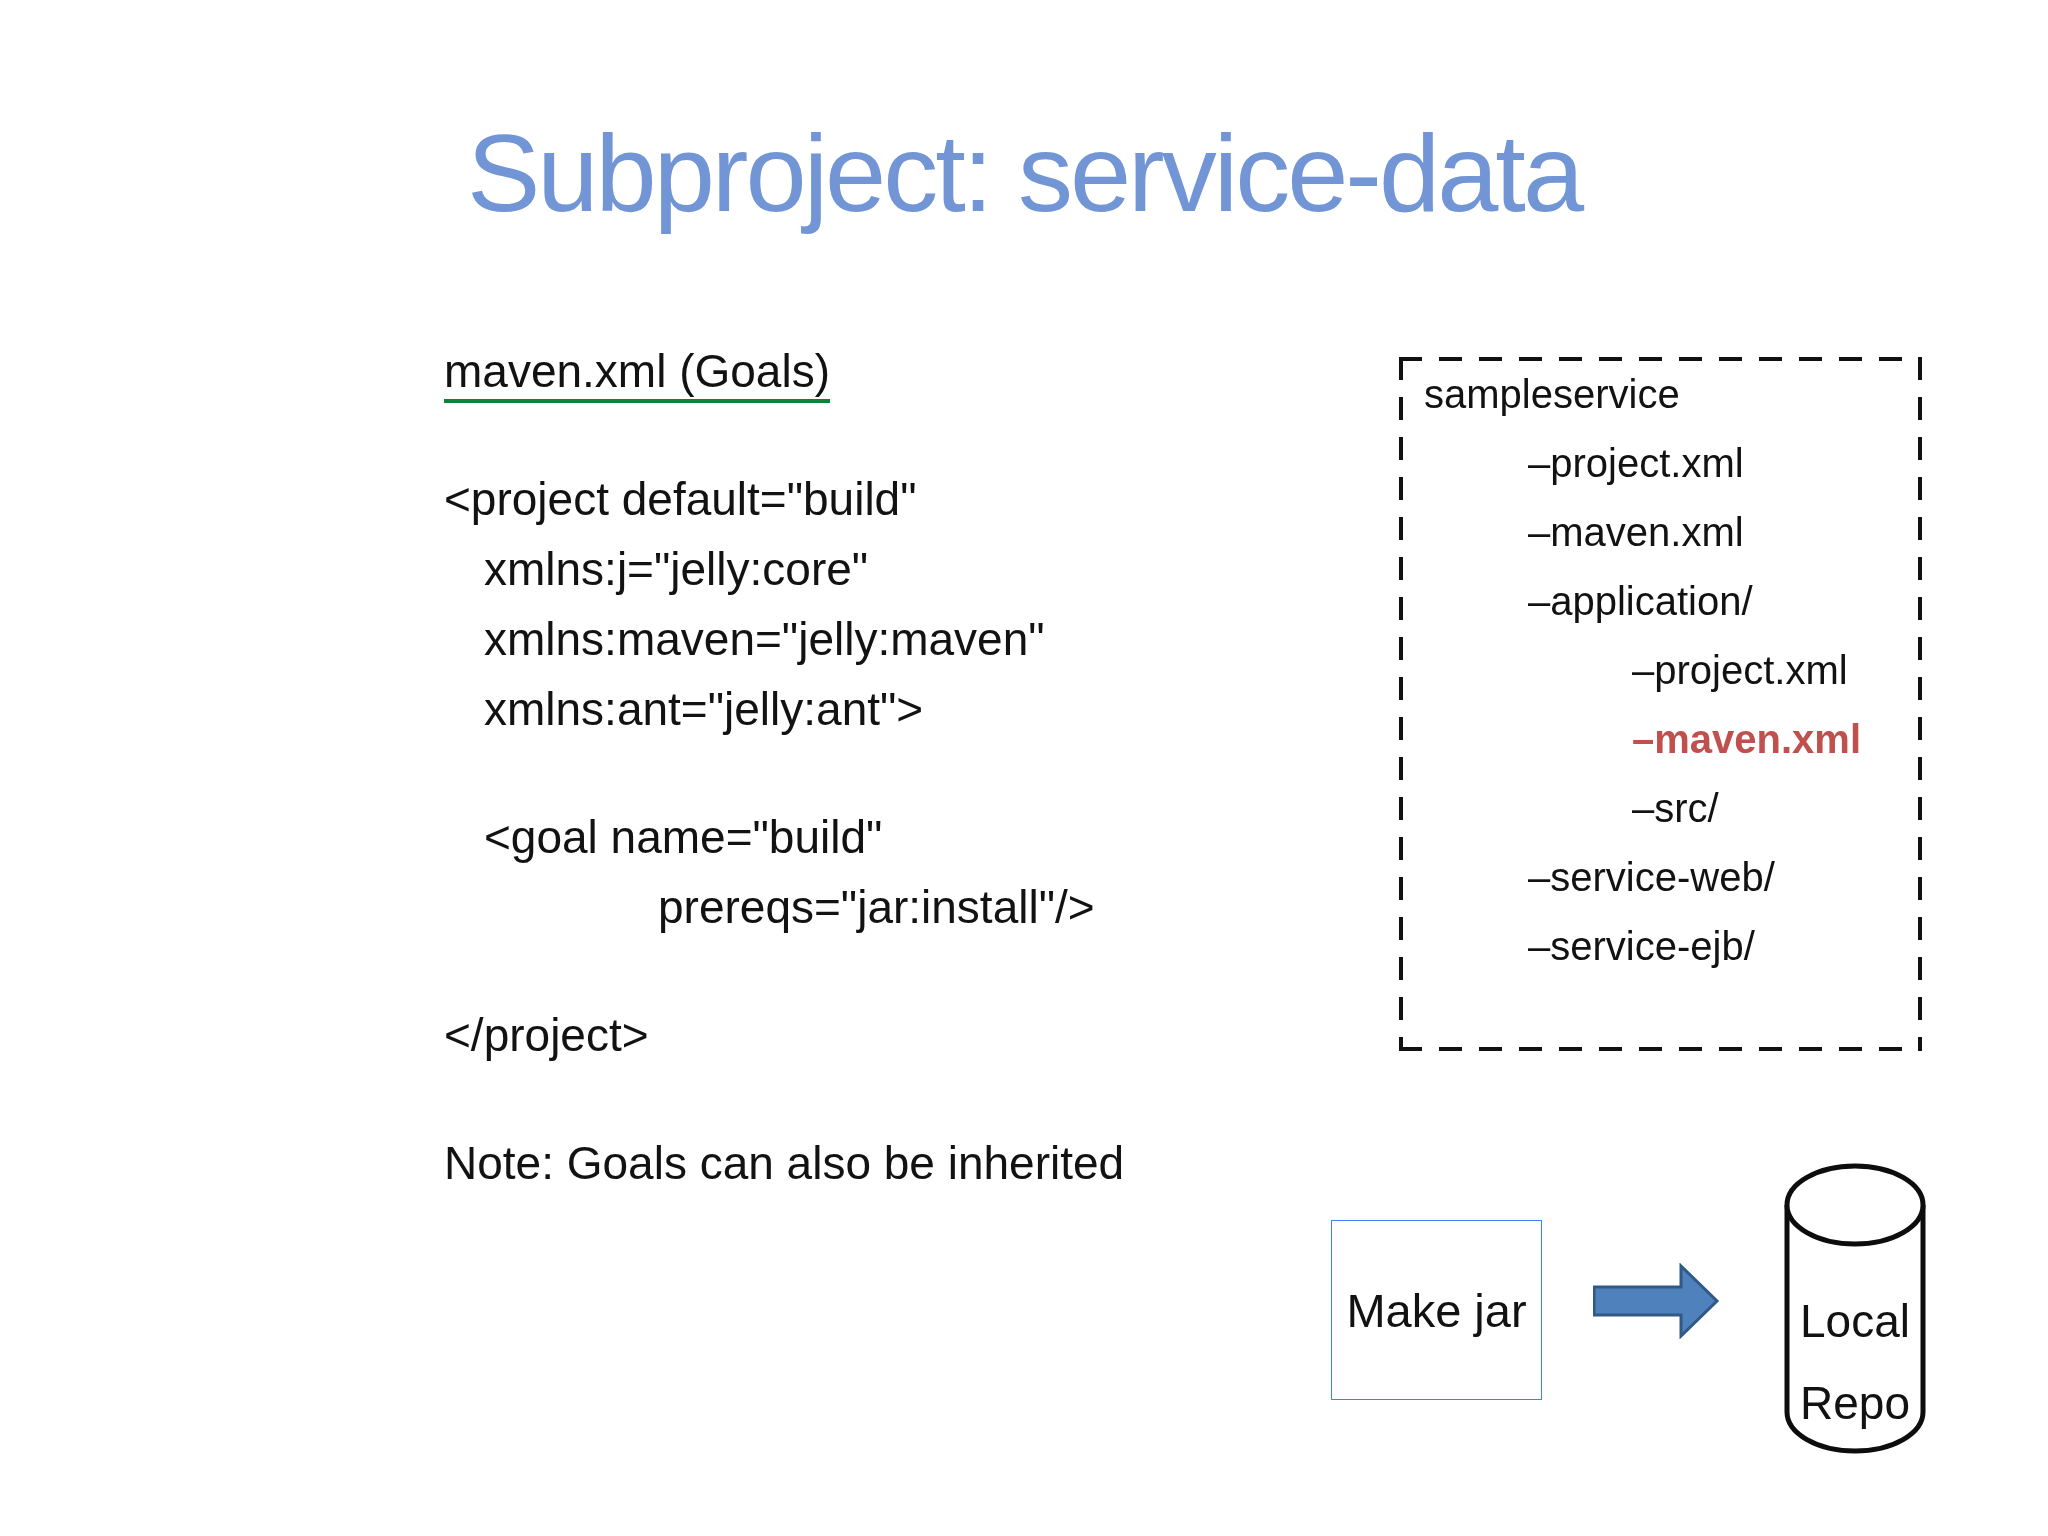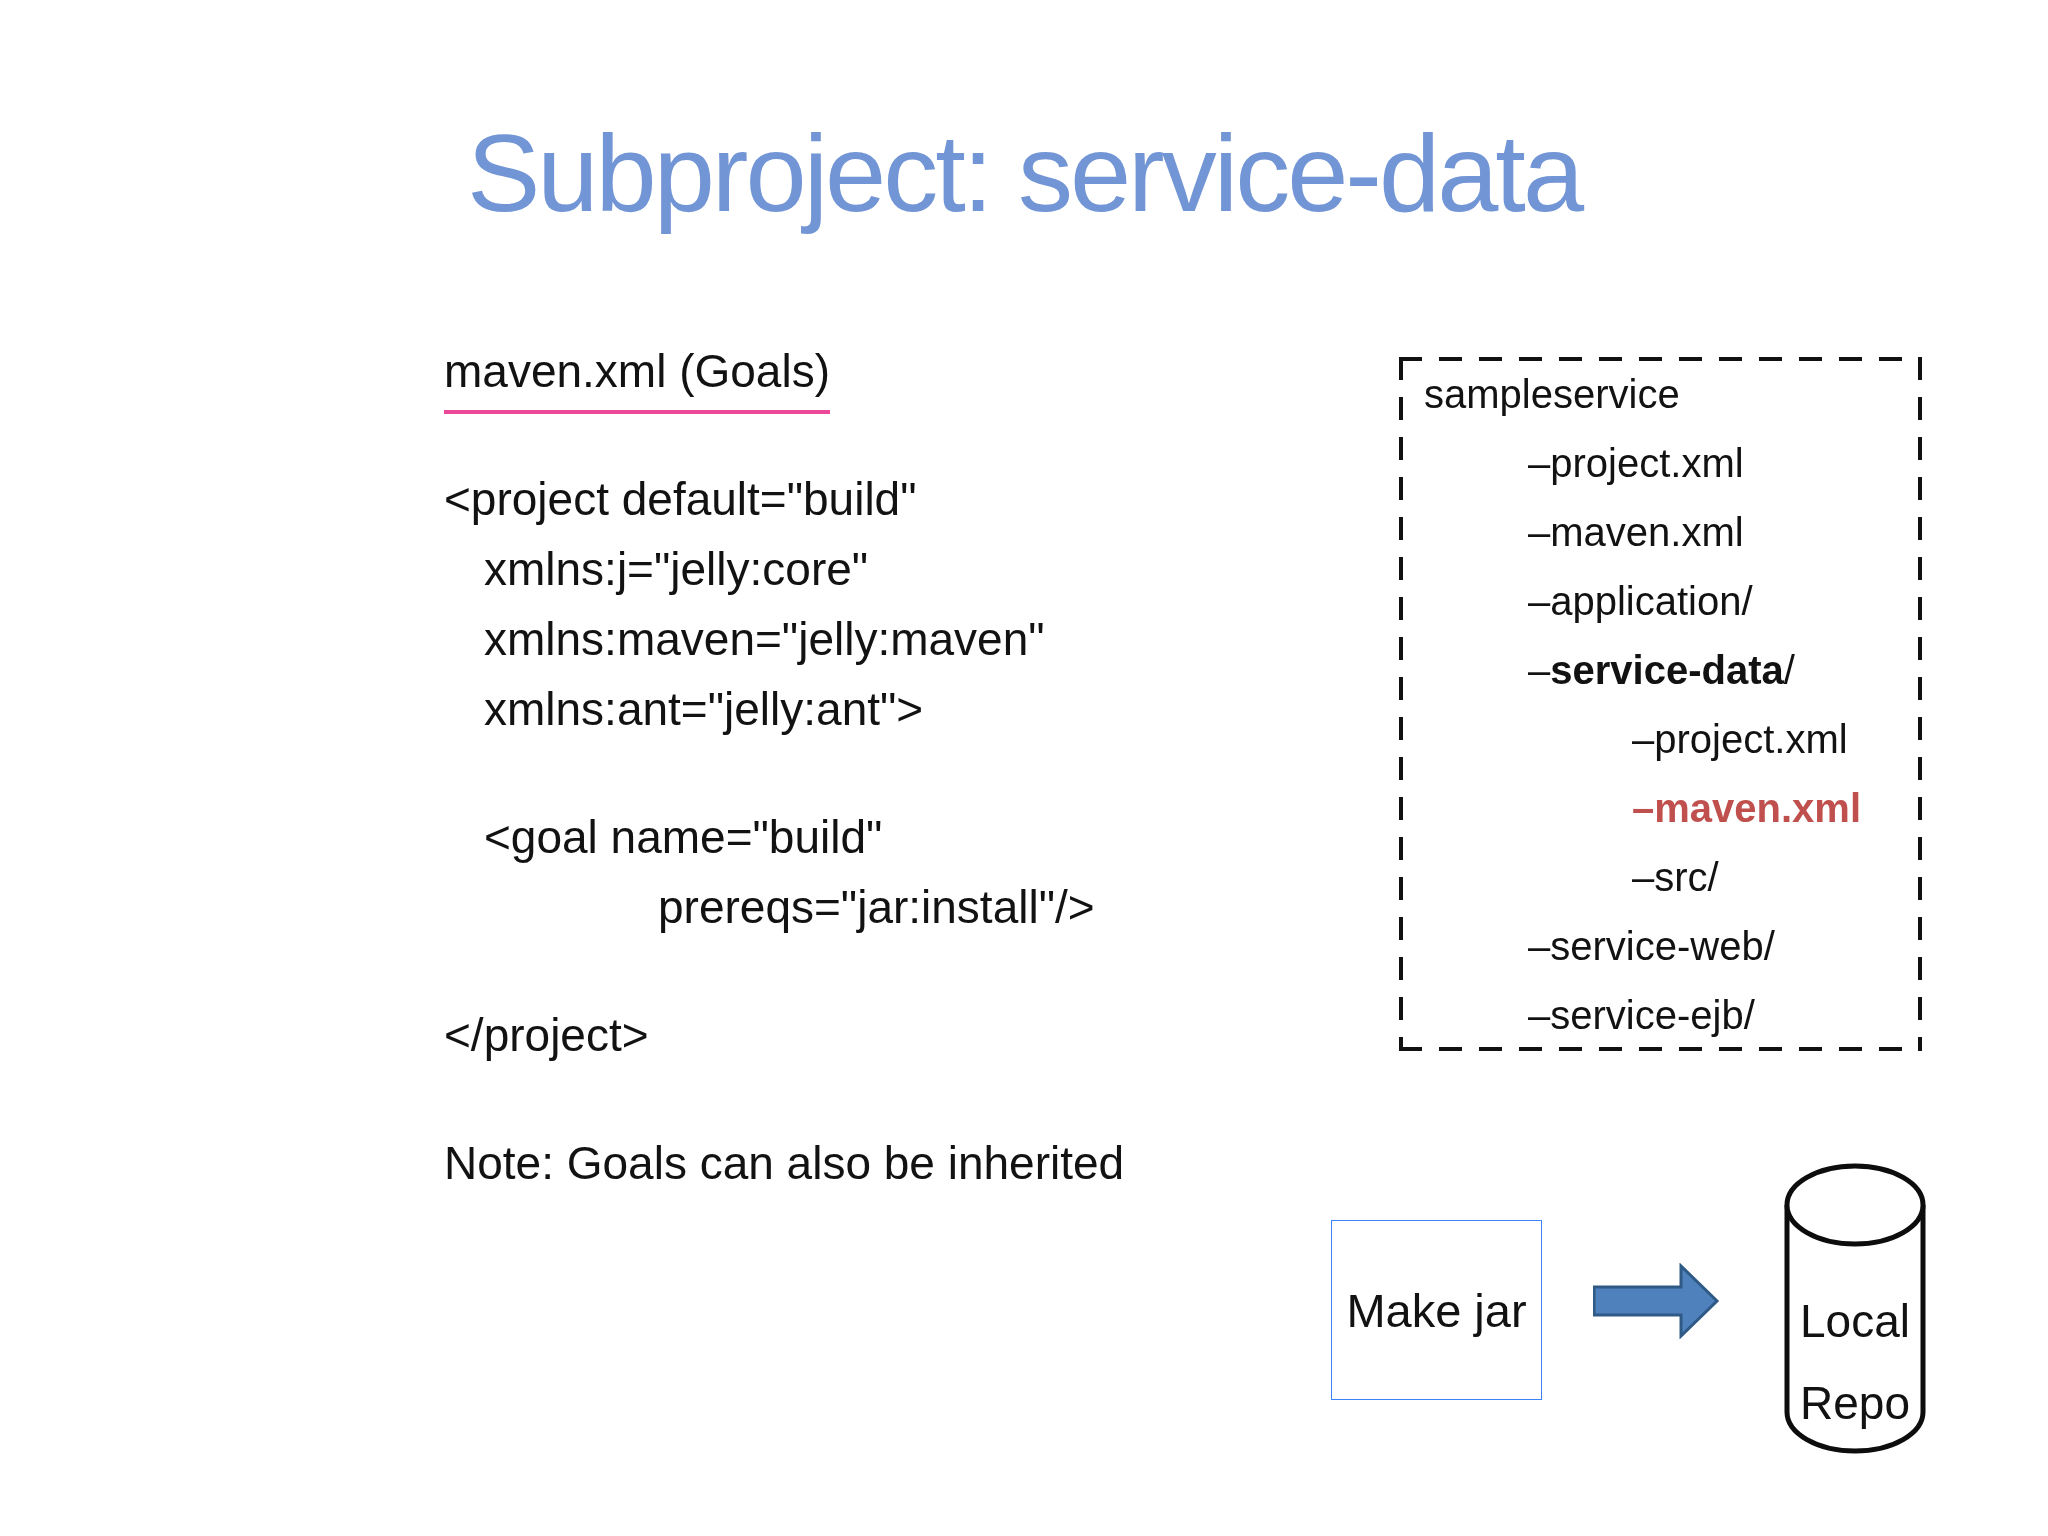--- a/index.html
+++ b/index.html
@@ -13,21 +13,21 @@
     position:absolute; top:104px; left:0; width:100%;
     text-align:center; font-size:110px; line-height:1.25;
     letter-spacing:-3px; color:#7295d5; font-weight:400; white-space:nowrap;
   }
 
   
   .code-panel { position:absolute; left:444px; top:336px; width:860px; font-size:46px; }
   .code-line { height:70px; line-height:70px; white-space:nowrap; }
   .code-head-line { height:70px; line-height:70px; }
   .code-head-line > span {
-    display:inline-block; line-height:1.12; border-bottom:4px solid #ec4899; padding-bottom:12px;
+    display:inline-block; line-height:1.12; border-bottom:4px solid #15803d; padding-bottom:1px;
   }
   .spacer { height:58px; }
   .ind1 { padding-left:40px; }
   .ind2 { padding-left:214px; }
 
   
   .tree-box {
     position:absolute; left:1399px; top:357px; width:523px; height:694px;
     background-image:
       repeating-linear-gradient(to right,  #111 0 23px, transparent 23px 40px),
@@ -90,21 +90,20 @@
 
   <div class="tree">
     <div class="tree-line t0">sampleservice</div>
 
     <div class="tree-line t1"><span>–project.xml</span><span class="b"></span><span></span></div>
 
     <div class="tree-line t1"><span>–maven.xml</span><span class="b"></span><span></span></div>
 
     <div class="tree-line t1"><span>–application/</span><span class="b"></span><span></span></div>
 
-    <div class="tree-line t1"><span>–</span><span class="b">service-data</span><span>/</span></div>
 
     <div class="tree-line t2"><span>–project.xml</span><span class="b"></span><span></span></div>
 
     <div class="tree-line t2 hl"><span>–maven.xml</span><span class="b"></span><span></span></div>
 
     <div class="tree-line t2"><span>–src/</span><span class="b"></span><span></span></div>
 
     <div class="tree-line t1"><span>–service-web/</span><span class="b"></span><span></span></div>
 
     <div class="tree-line t1"><span>–service-ejb/</span><span class="b"></span><span></span></div>

